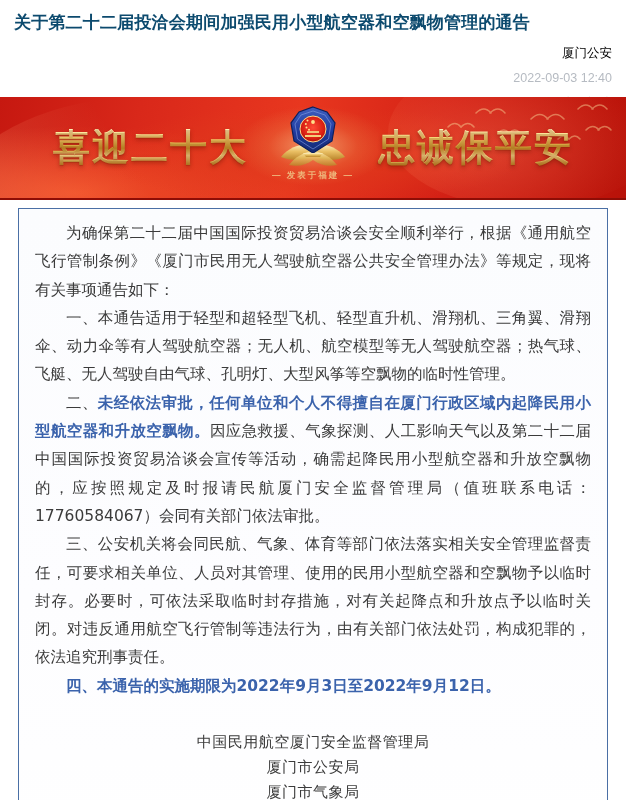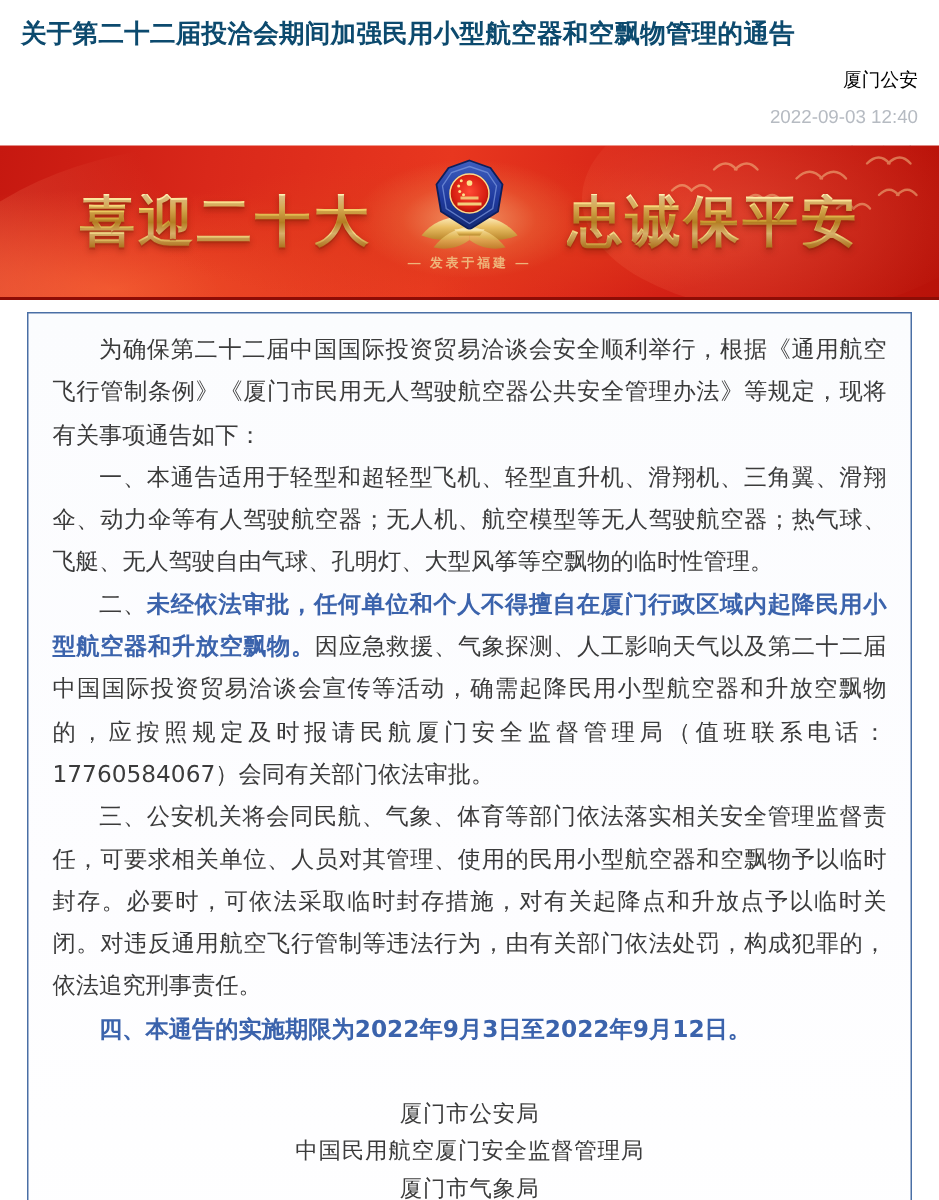--- a/index.html
+++ b/index.html
@@ -273,21 +273,21 @@
 
     <p class="para">一、本通告适用于轻型和超轻型飞机、轻型直升机、滑翔机、三角翼、滑翔伞、动力伞等有人驾驶航空器；无人机、航空模型等无人驾驶航空器；热气球、飞艇、无人驾驶自由气球、孔明灯、大型风筝等空飘物的临时性管理。</p>
 
     <p class="para"><span>二、</span><span class="blue-bold">未经依法审批，任何单位和个人不得擅自在厦门行政区域内起降民用小型航空器和升放空飘物。</span><span>因应急救援、气象探测、人工影响天气以及第二十二届中国国际投资贸易洽谈会宣传等活动，确需起降民用小型航空器和升放空飘物的，应按照规定及时报请民航厦门安全监督管理局（值班联系电话：17760584067）会同有关部门依法审批。</span></p>
 
     <p class="para">三、公安机关将会同民航、气象、体育等部门依法落实相关安全管理监督责任，可要求相关单位、人员对其管理、使用的民用小型航空器和空飘物予以临时封存。必要时，可依法采取临时封存措施，对有关起降点和升放点予以临时关闭。对违反通用航空飞行管制等违法行为，由有关部门依法处罚，构成犯罪的，依法追究刑事责任。</p>
 
     <p class="para-blue">四、本通告的实施期限为2022年9月3日至2022年9月12日。</p>
 
     <div class="signature">
+      <div>中国民用航空厦门安全监督管理局</div>
       <div>厦门市公安局</div>
-      <div>中国民用航空厦门安全监督管理局</div>
       <div>厦门市气象局</div>
 
     </div>
 
   </div>
 
 </div>
 
 </body></html>

